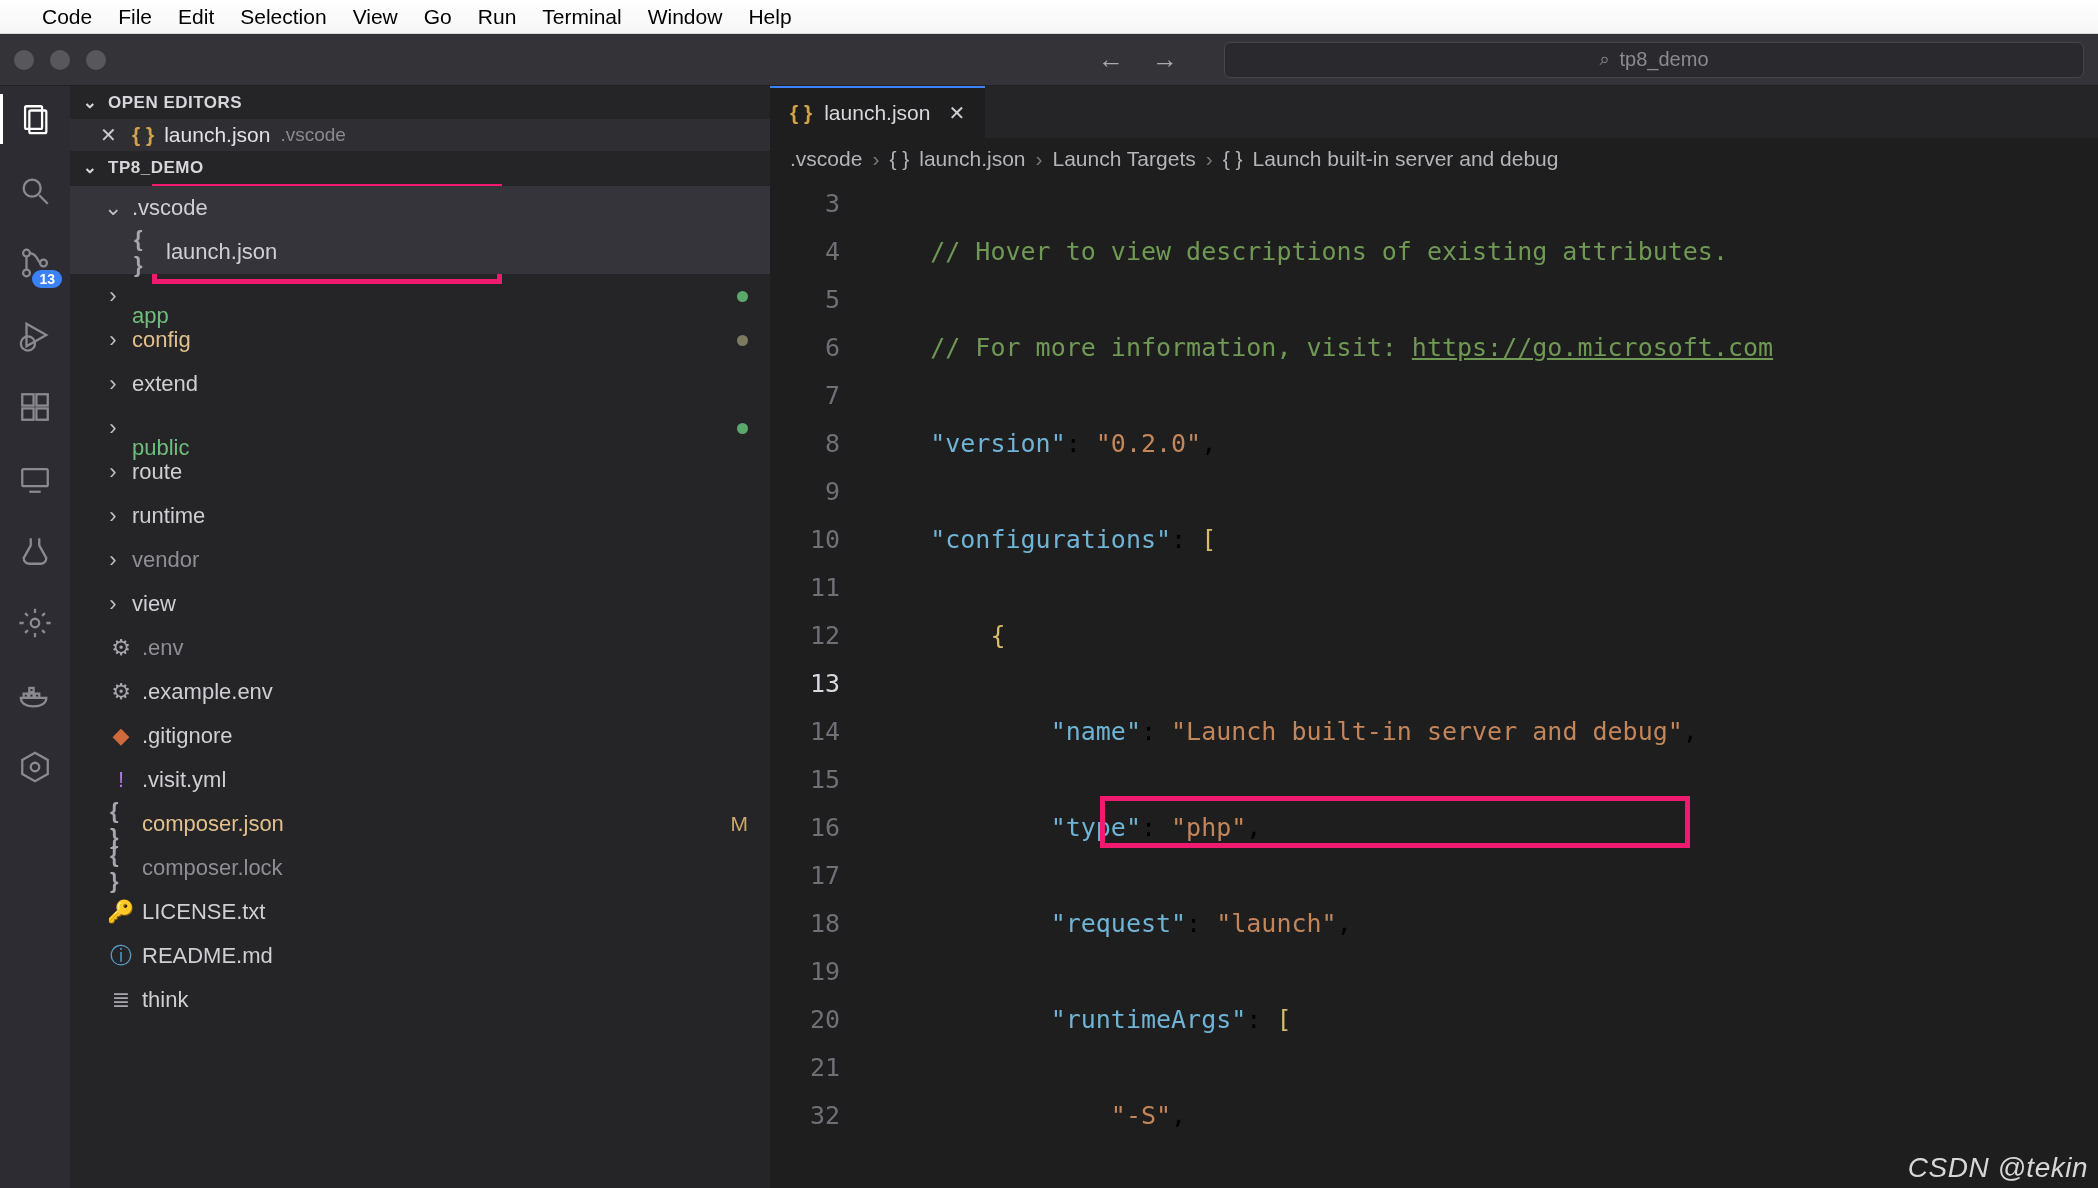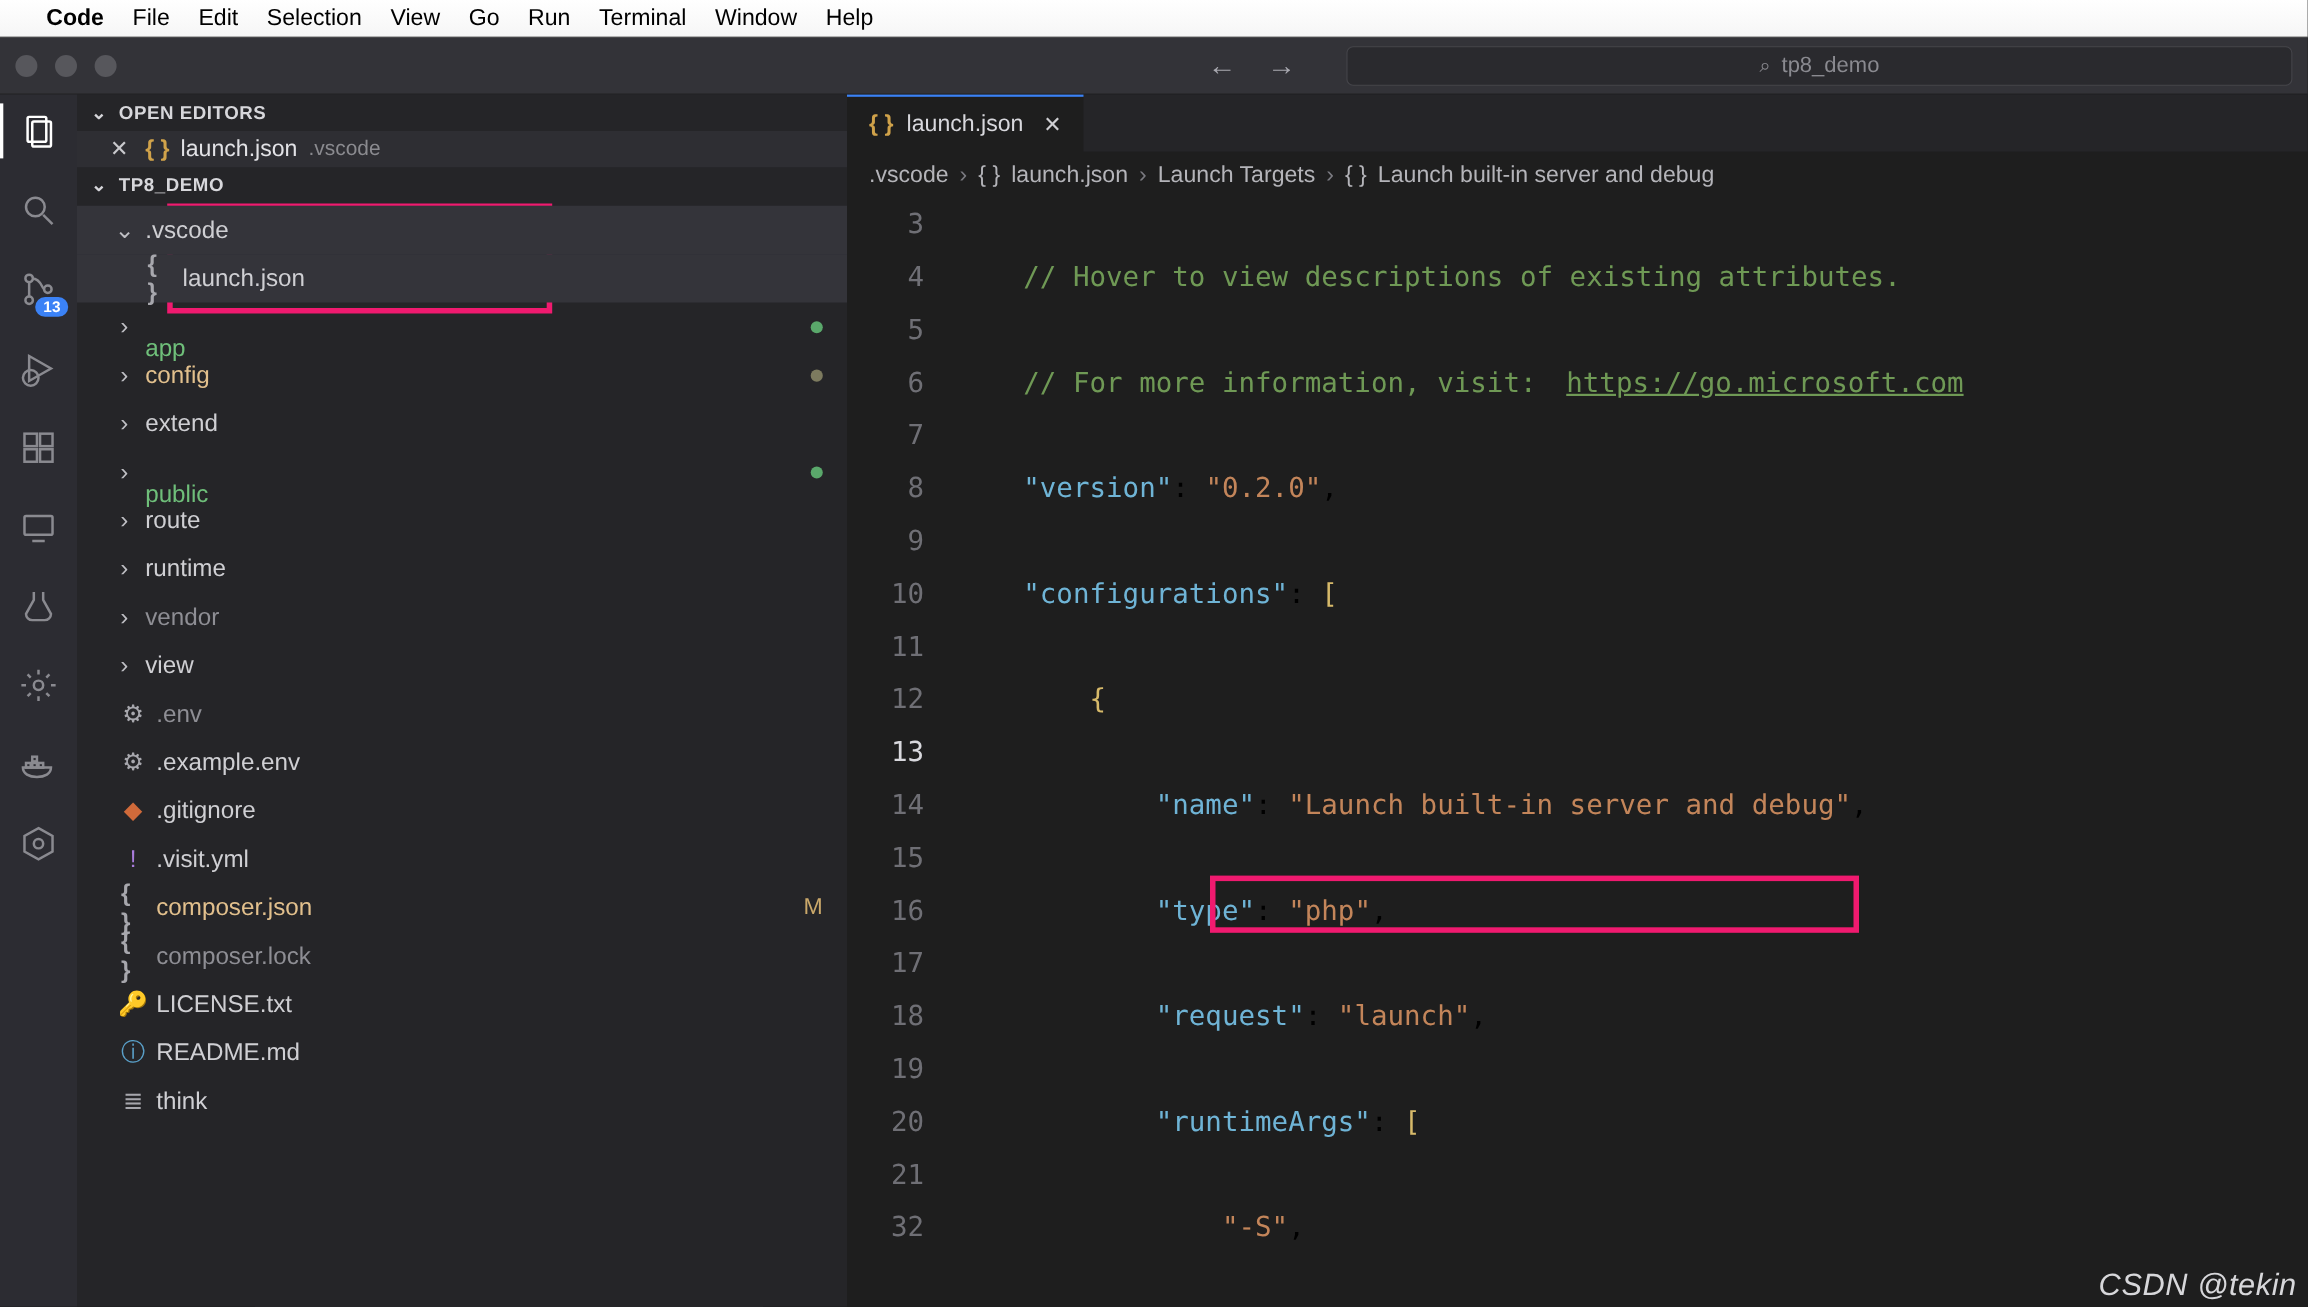--- a/index.html
+++ b/index.html
@@ -1,20 +1,20 @@
 <!DOCTYPE html>
 <html><head>
 <meta charset="utf-8">
 <style>
   * { box-sizing: border-box; margin: 0; padding: 0; }
   html, body { width: 2098px; height: 1188px; overflow: hidden; font-family: -apple-system, BlinkMacSystemFont, "Segoe UI", Helvetica, Arial, sans-serif; background:#1e1e1e;}
   
   .mac-bar { height: 34px; background: linear-gradient(#fff,#f6f6f6); border-bottom:1px solid #d6d6d6; display:flex; align-items:center; padding:0 16px; gap:26px; color:#000; font-size:21px; }
   .mac-bar .apple { font-size:24px; }
-  .mac-bar .bold { font-weight:700; }
+  .mac-bar .bold { font-weight:400; }
   
   .window-top { height:52px; background:#333338; display:flex; align-items:center; padding:0 14px; gap:16px; border-bottom:1px solid #222;}
   .traffic { display:flex; gap:16px; }
   .traffic span { width:20px; height:20px; border-radius:50%; background:#57575c; display:inline-block;}
   .nav-arrows { margin-left:auto; display:flex; gap:28px; color:#a9a9b0; font-size:26px; padding-right:10px;}
   .search-box { flex:0 0 860px; height:36px; background:#2a2a2e; border:1px solid #45454a; border-radius:6px; display:flex; align-items:center; justify-content:center; color:#8a8a90; font-size:20px; gap:10px; margin-left:20px;}
   .search-box .mag { font-size:18px; }
   
   .main { display:flex; height: calc(1188px - 34px - 52px); }
   .activitybar { width:70px; background:#2c2c32; display:flex; flex-direction:column; align-items:center; padding-top:14px; gap:34px; color:#8a8a90; }
@@ -57,21 +57,21 @@
   .breadcrumb .sep { color:#7a7a80; }
   .breadcrumb .bico { color:#b4b4b9; }
   .code { display:flex; font-family: Menlo, Monaco, Consolas, monospace; font-size:25px; line-height:48px; }
   .gutter { width:94px; text-align:right; padding-right:24px; color:#6f6f75; user-select:none;}
   .gutter .cur { color:#d8d8dd; }
   .codebody { position:relative; flex:1; white-space:pre; padding-left:6px;}
   .cm  { color:#6f9955; } 
   .sv  { color:#c3855a; } 
   .sk  { color:#6fb4d6; } 
   .pn  { color:#d7ba6a; } 
-  .link{ color:#6f9955; text-decoration:underline;margin-left:12px; }
+  .link{ color:#6f9955; text-decoration:underline; }
   .hl2 { position:absolute; border:5px solid #f01a6f; }
   .watermark { position:absolute; right:10px; bottom:4px; color:#d7d7da; font-size:28px; font-style:italic; letter-spacing:0.5px;}
   .codewrap { position:relative; flex:1; overflow:hidden;}
 </style>
 </head>
 <body>
 
 <div class="mac-bar">
   <span class="apple"></span>
   <span class="bold">Code</span>

